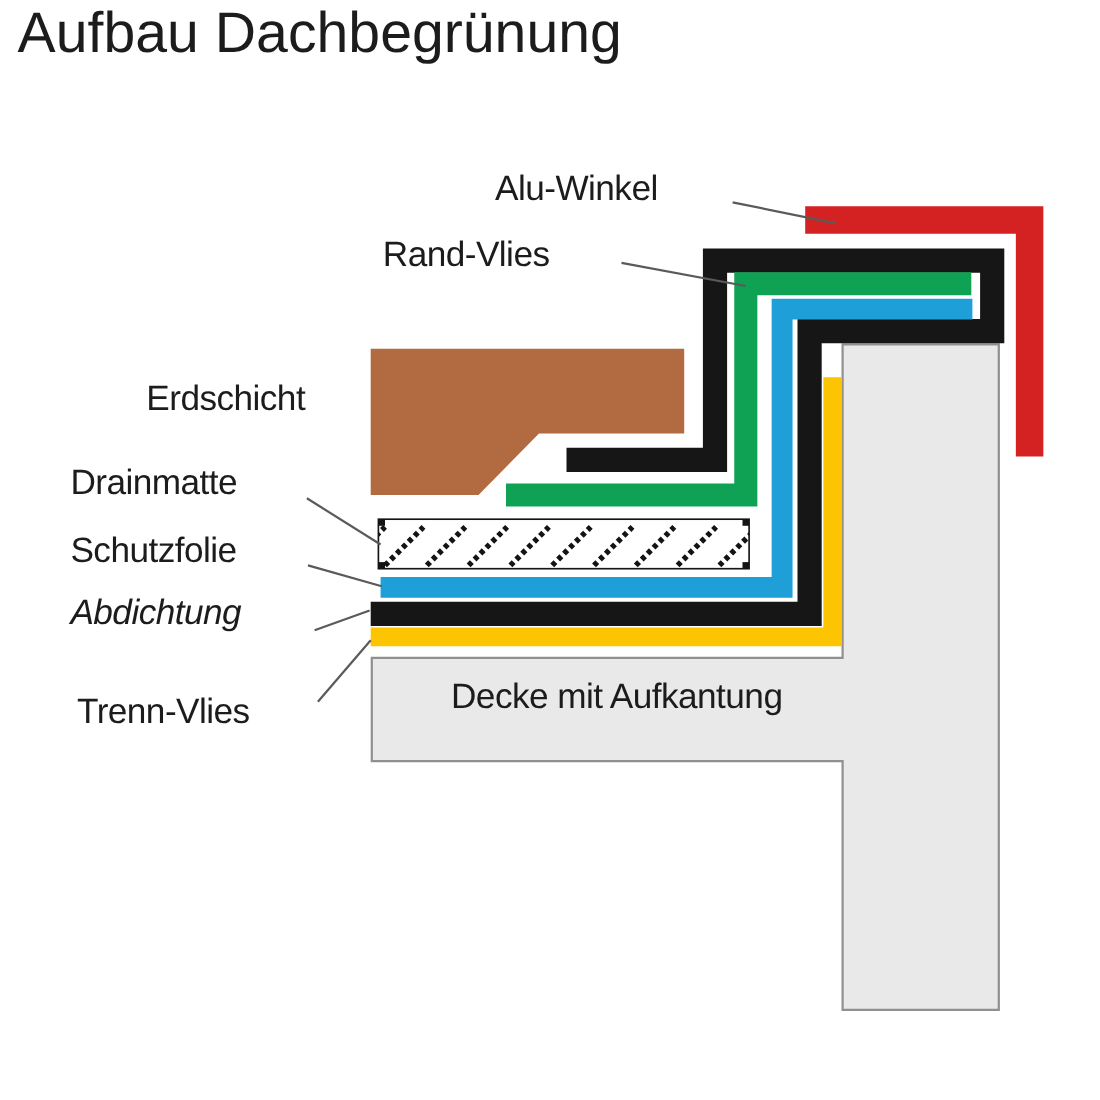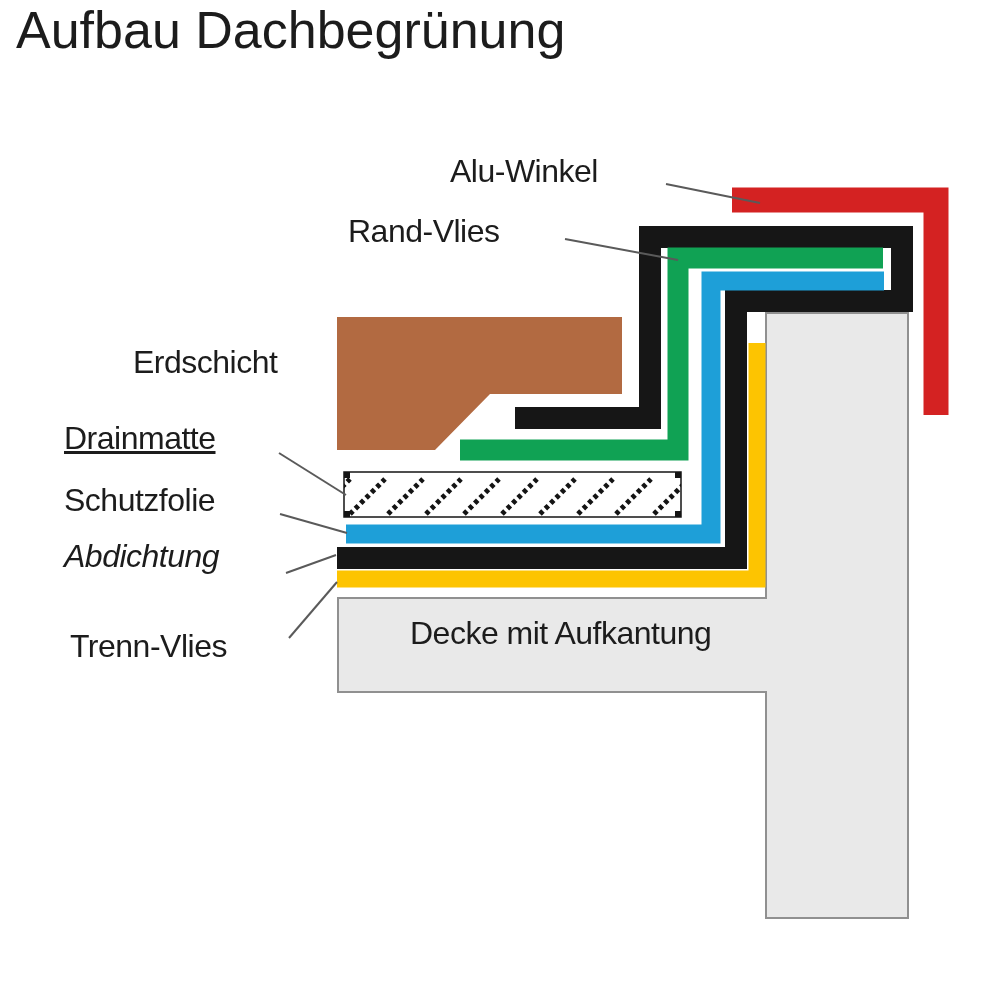--- a/index.html
+++ b/index.html
@@ -28,21 +28,21 @@
     position: absolute;
     font-size: 32px;
     line-height: 1.0;
     letter-spacing: -0.5px;
     color: #1c1c1c;
     white-space: nowrap;
   }
   .lbl-alu      { left: 450px; top: 155px; }
   .lbl-rand     { left: 348px; top: 215px; }
   .lbl-erd      { left: 87px;  top: 346px; margin-left: 46px; }
-  .lbl-drain    { left: 64px;  top: 422px; text-decoration: underline; }
+  .lbl-drain    { left: 64px;  top: 422px; }
   .lbl-schutz   { left: 64px;  top: 484px; }
   .lbl-abdicht  { left: 64px;  top: 540px; font-style: italic; }
   .lbl-trenn    { left: 70px;  top: 630px; }
   .lbl-decke    { left: 410px; top: 617px; }
   .band { fill: none; stroke-linecap: butt; stroke-linejoin: miter; }
   .leader { stroke-width: 2; fill: none; }
   .hatchline { fill: none; stroke-width: 5; stroke-dasharray: 4.2 3.4; }
 </style>
 </head>
 <body>

